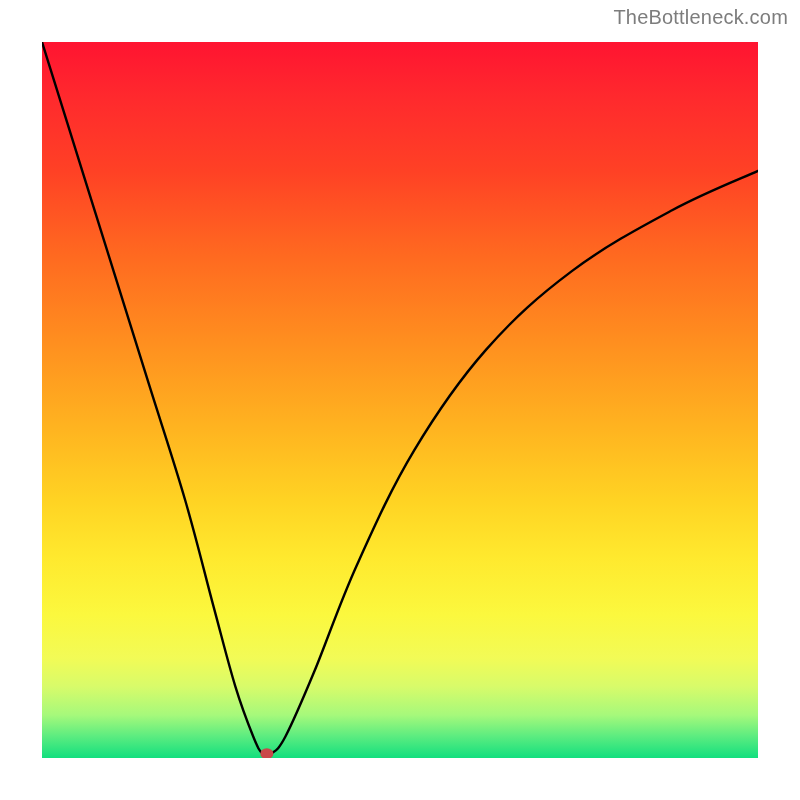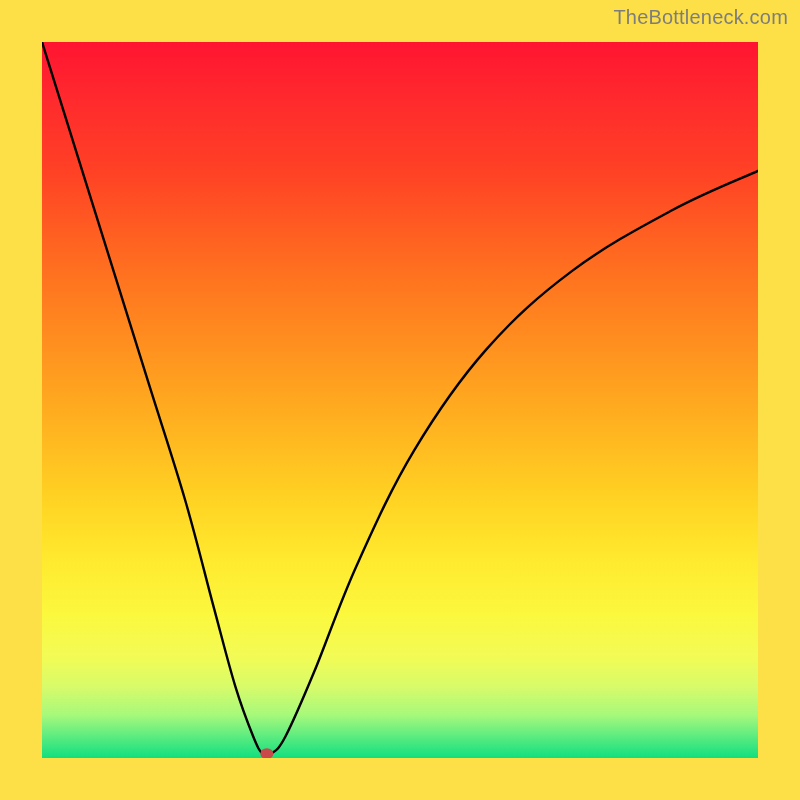--- a/index.html
+++ b/index.html
@@ -10,21 +10,21 @@
     background: #000;
     overflow: hidden;
     font-family: Arial, Helvetica, sans-serif;
   }
   .frame {
     position: absolute;
     left: 0;
     top: 0;
     width: 800px;
     height: 800px;
-    background: #fde047;
+    background: #ffffff;
   }
   .plot-area {
     position: absolute;
     left: 42px;
     top: 42px;
     width: 716px;
     height: 716px;
     
     background: linear-gradient(
       to bottom,

